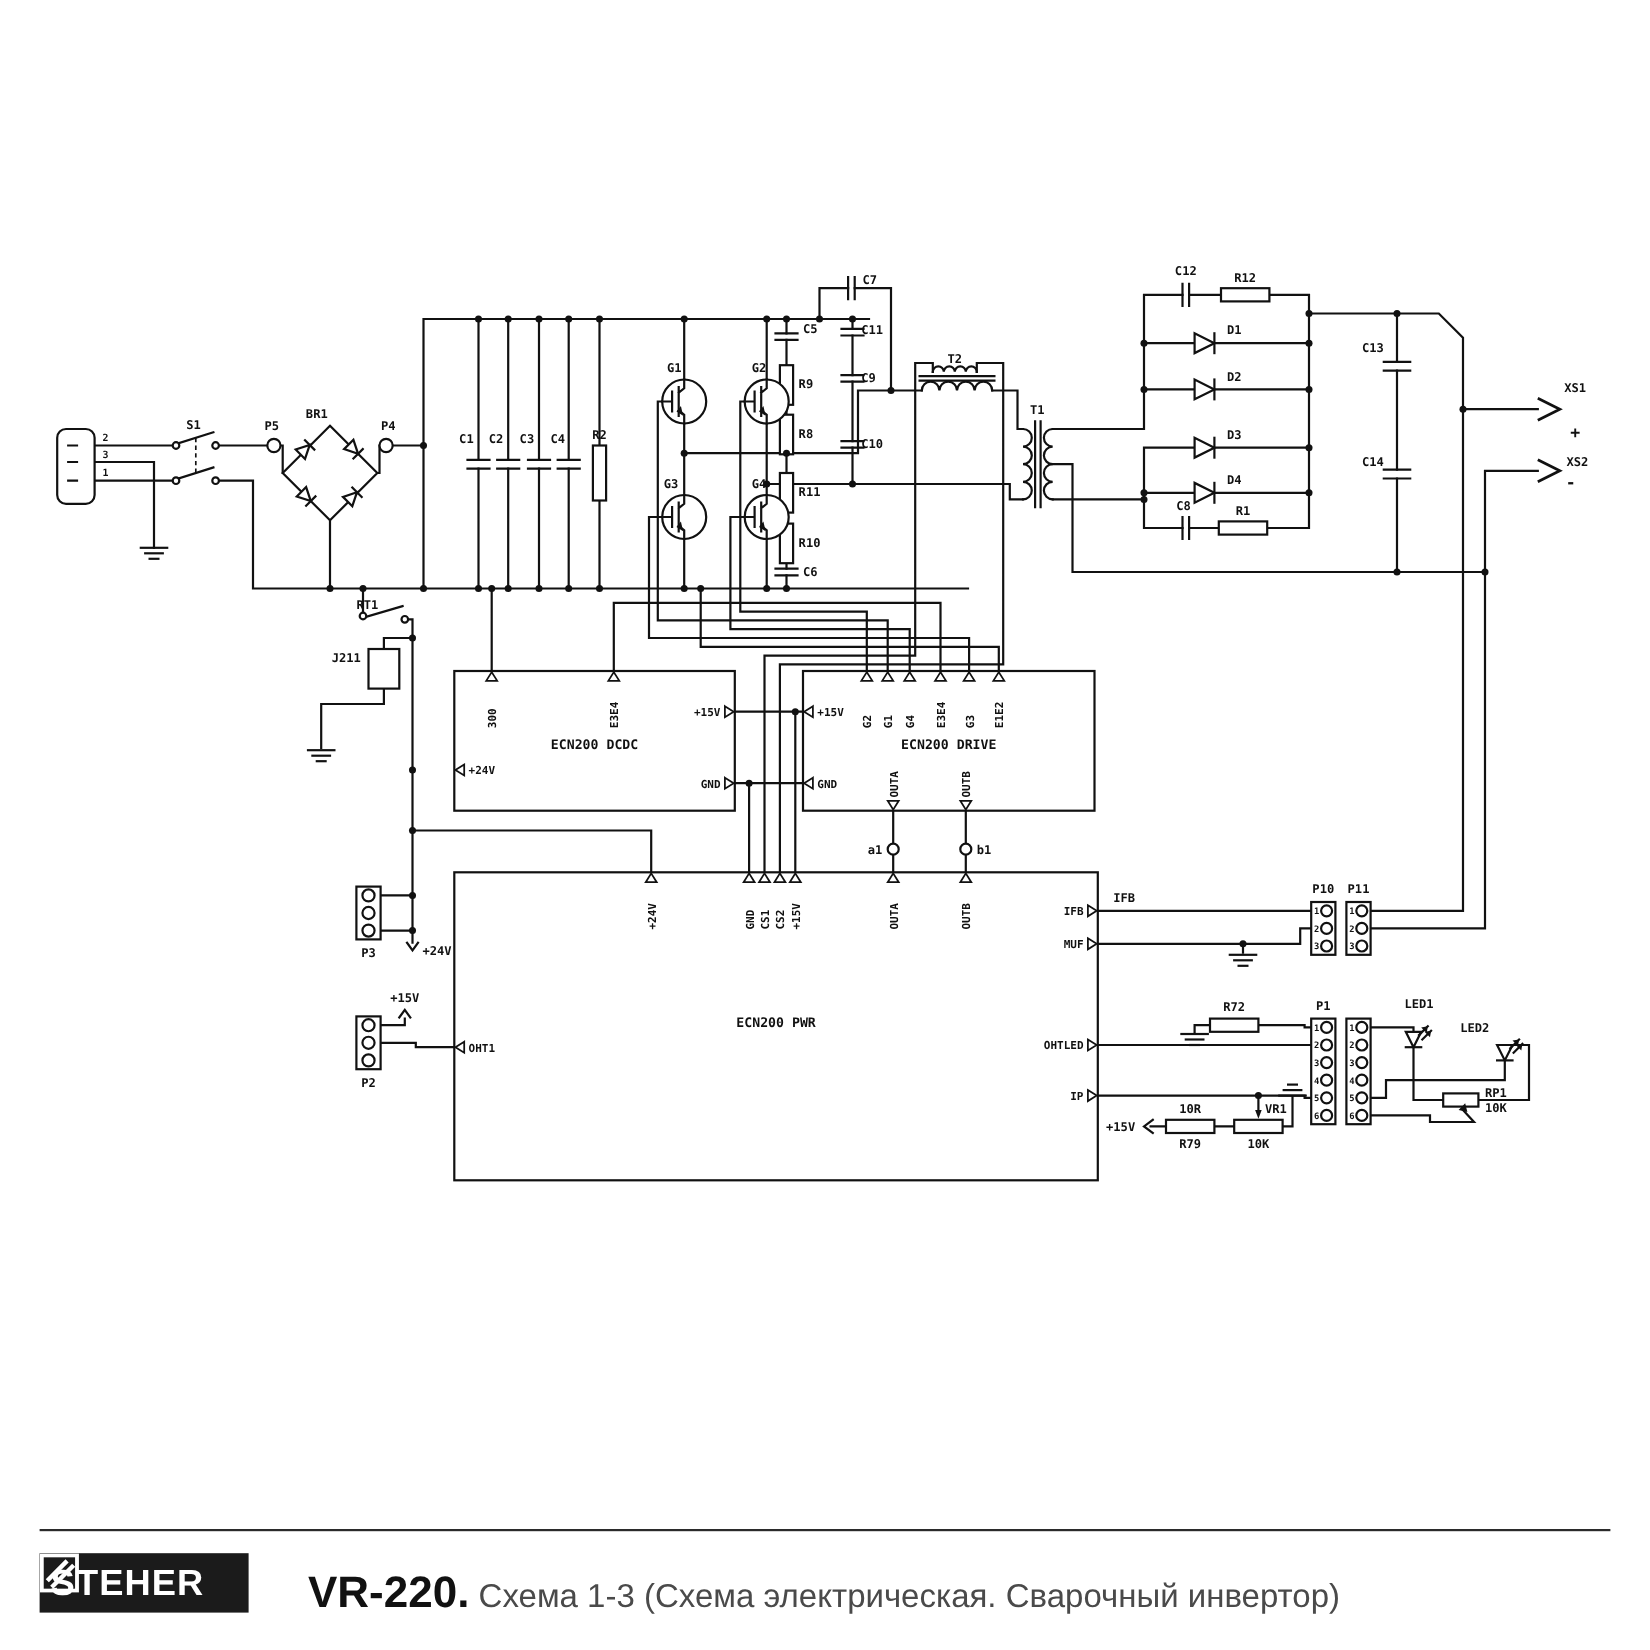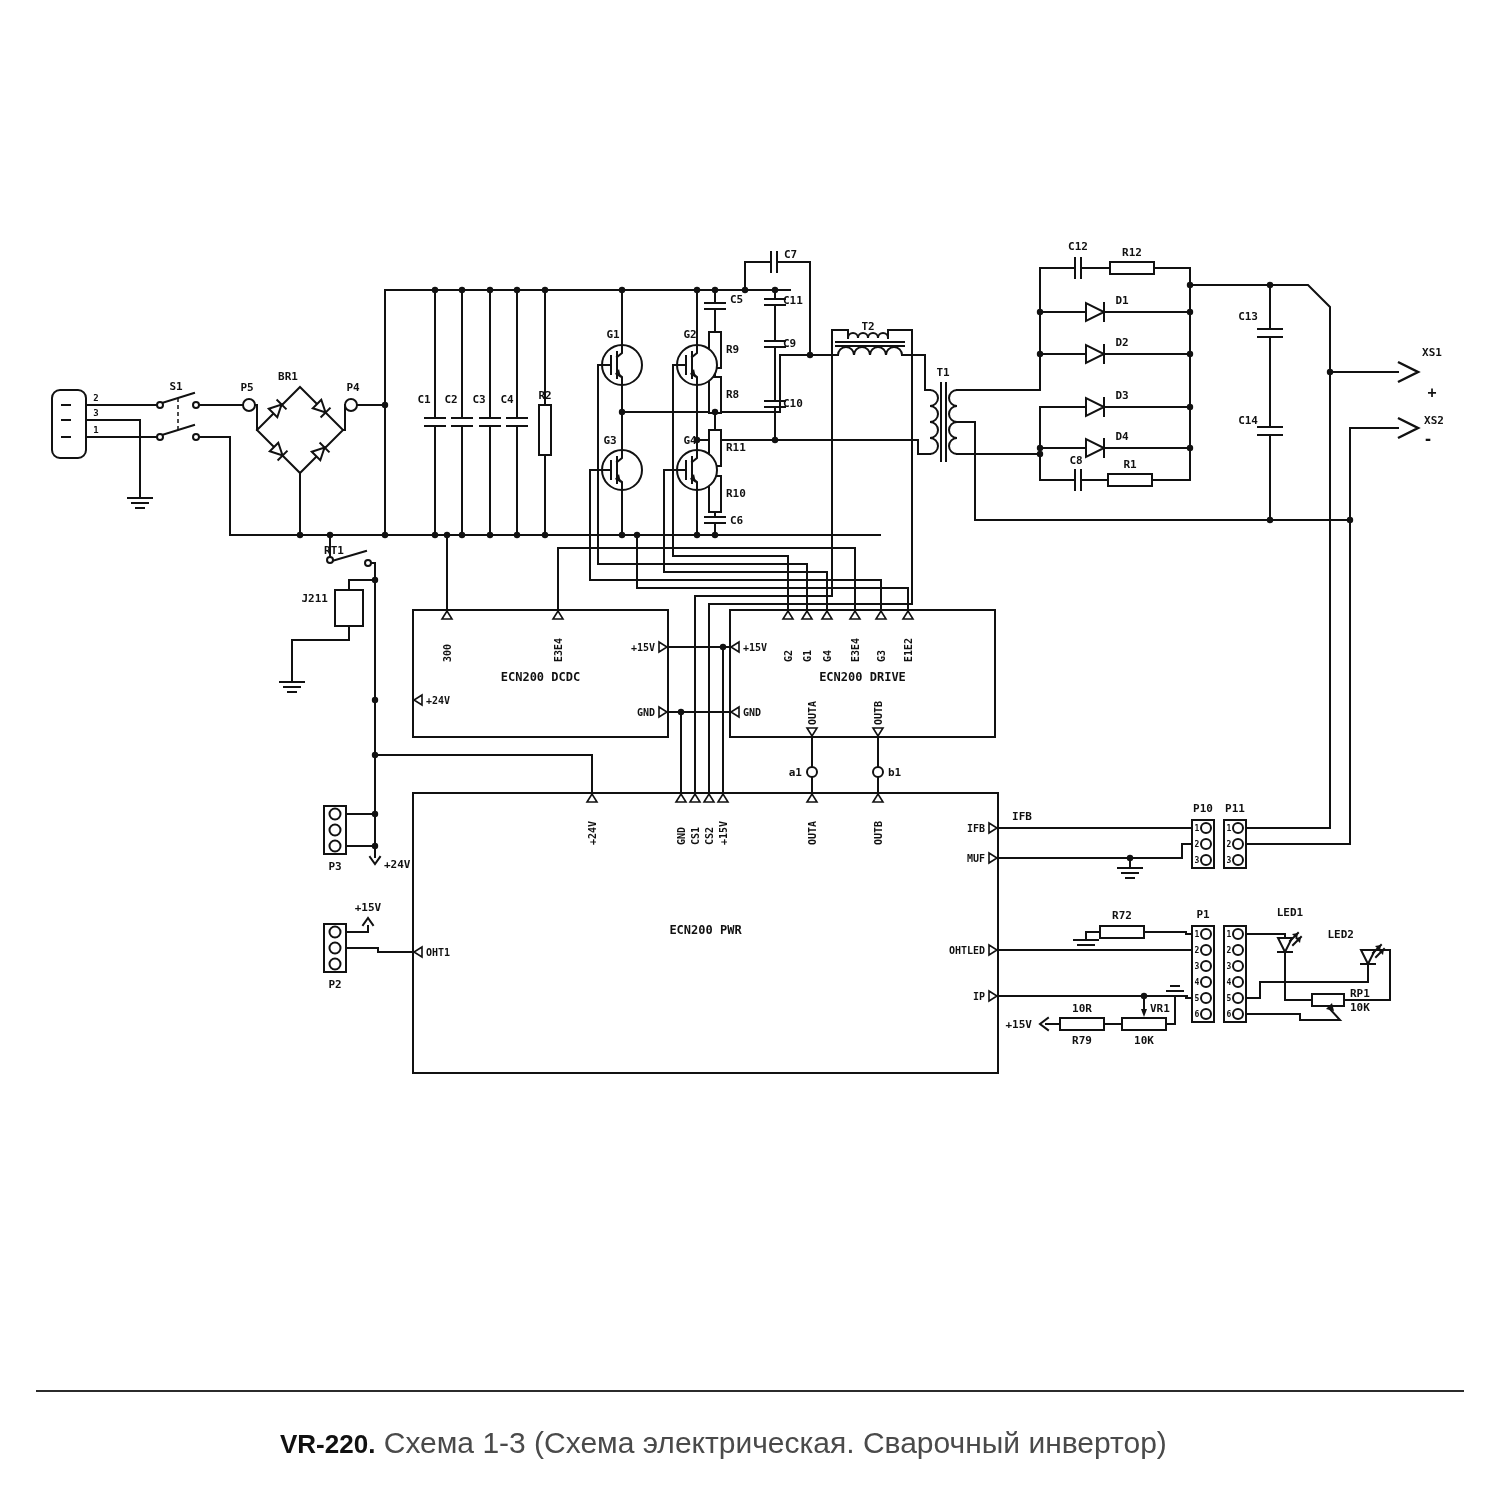--- a/index.html
+++ b/index.html
@@ -10,21 +10,21 @@
   .blk{fill:#fff;stroke:#111;stroke-width:2;}
   .pin{fill:#fff;stroke:#111;stroke-width:1.6;}
   .sym{fill:#fff;stroke:#111;stroke-width:2;}
   .fil{fill:#111;stroke:none;}
   .lbl{font-family:"DejaVu Sans Mono",monospace;font-weight:bold;fill:#111;}
   .dash{stroke:#111;stroke-width:1.5;fill:none;stroke-dasharray:4 3;}
   .rule{position:absolute;top:1390px;left:36px;width:1428px;height:2px;background:#2b2b2b;}
   .logo{position:absolute;left:36px;top:1412px;width:190px;height:54px;background:#1b1b1b;display:flex;align-items:center;gap:9px;padding-left:10px;box-sizing:border-box;}
   .logo-text{color:#fff;font-weight:bold;font-size:33px;letter-spacing:1px;font-family:"Liberation Sans",sans-serif;}
   .caption{position:absolute;left:280px;top:1426px;font-size:30px;color:#4a4a4a;white-space:nowrap;}
-  .caption b{color:#111;font-size:26px;}
+  .caption b{color:#111;font-size:40px;}
 </style>
 </head>
 <body>
 
 <div class="page">
 
 <svg width="1500" height="1500" viewBox="0 0 1500 1500">
   <defs>
     <g id="igbt">
       <circle r="20" class="sym"></circle>
@@ -418,15 +418,22 @@
         <line x1="1074" y1="940" x2="1098" y2="940" class="w"></line>
         <line x1="1078" y1="945" x2="1094" y2="945" class="w"></line>
         <line x1="1082" y1="950" x2="1090" y2="950" class="w"></line>
         <line x1="1163" y1="996" x2="1187" y2="996" class="w"></line>
         <line x1="1167" y1="991" x2="1183" y2="991" class="w"></line>
         <line x1="1171" y1="986" x2="1179" y2="986" class="w"></line>
       </g>
 </svg>
 
 <div class="rule"></div>
+<div class="logo">
+  <svg width="36" height="36" viewBox="0 0 36 36">
+    <rect x="2" y="2" width="32" height="32" fill="none" stroke="#fff" stroke-width="3.5"></rect>
+    <path d="M7,25 L25,7 M11,31 L31,11" stroke="#fff" stroke-width="4" fill="none"></path>
+  </svg>
+  <span class="logo-text">STEHER</span>
+</div>
 <div class="caption"><b>VR-220.</b><span> Схема 1-3 (Схема электрическая. Сварочный инвертор)</span></div>
 
 </div>
 
 </body></html>

